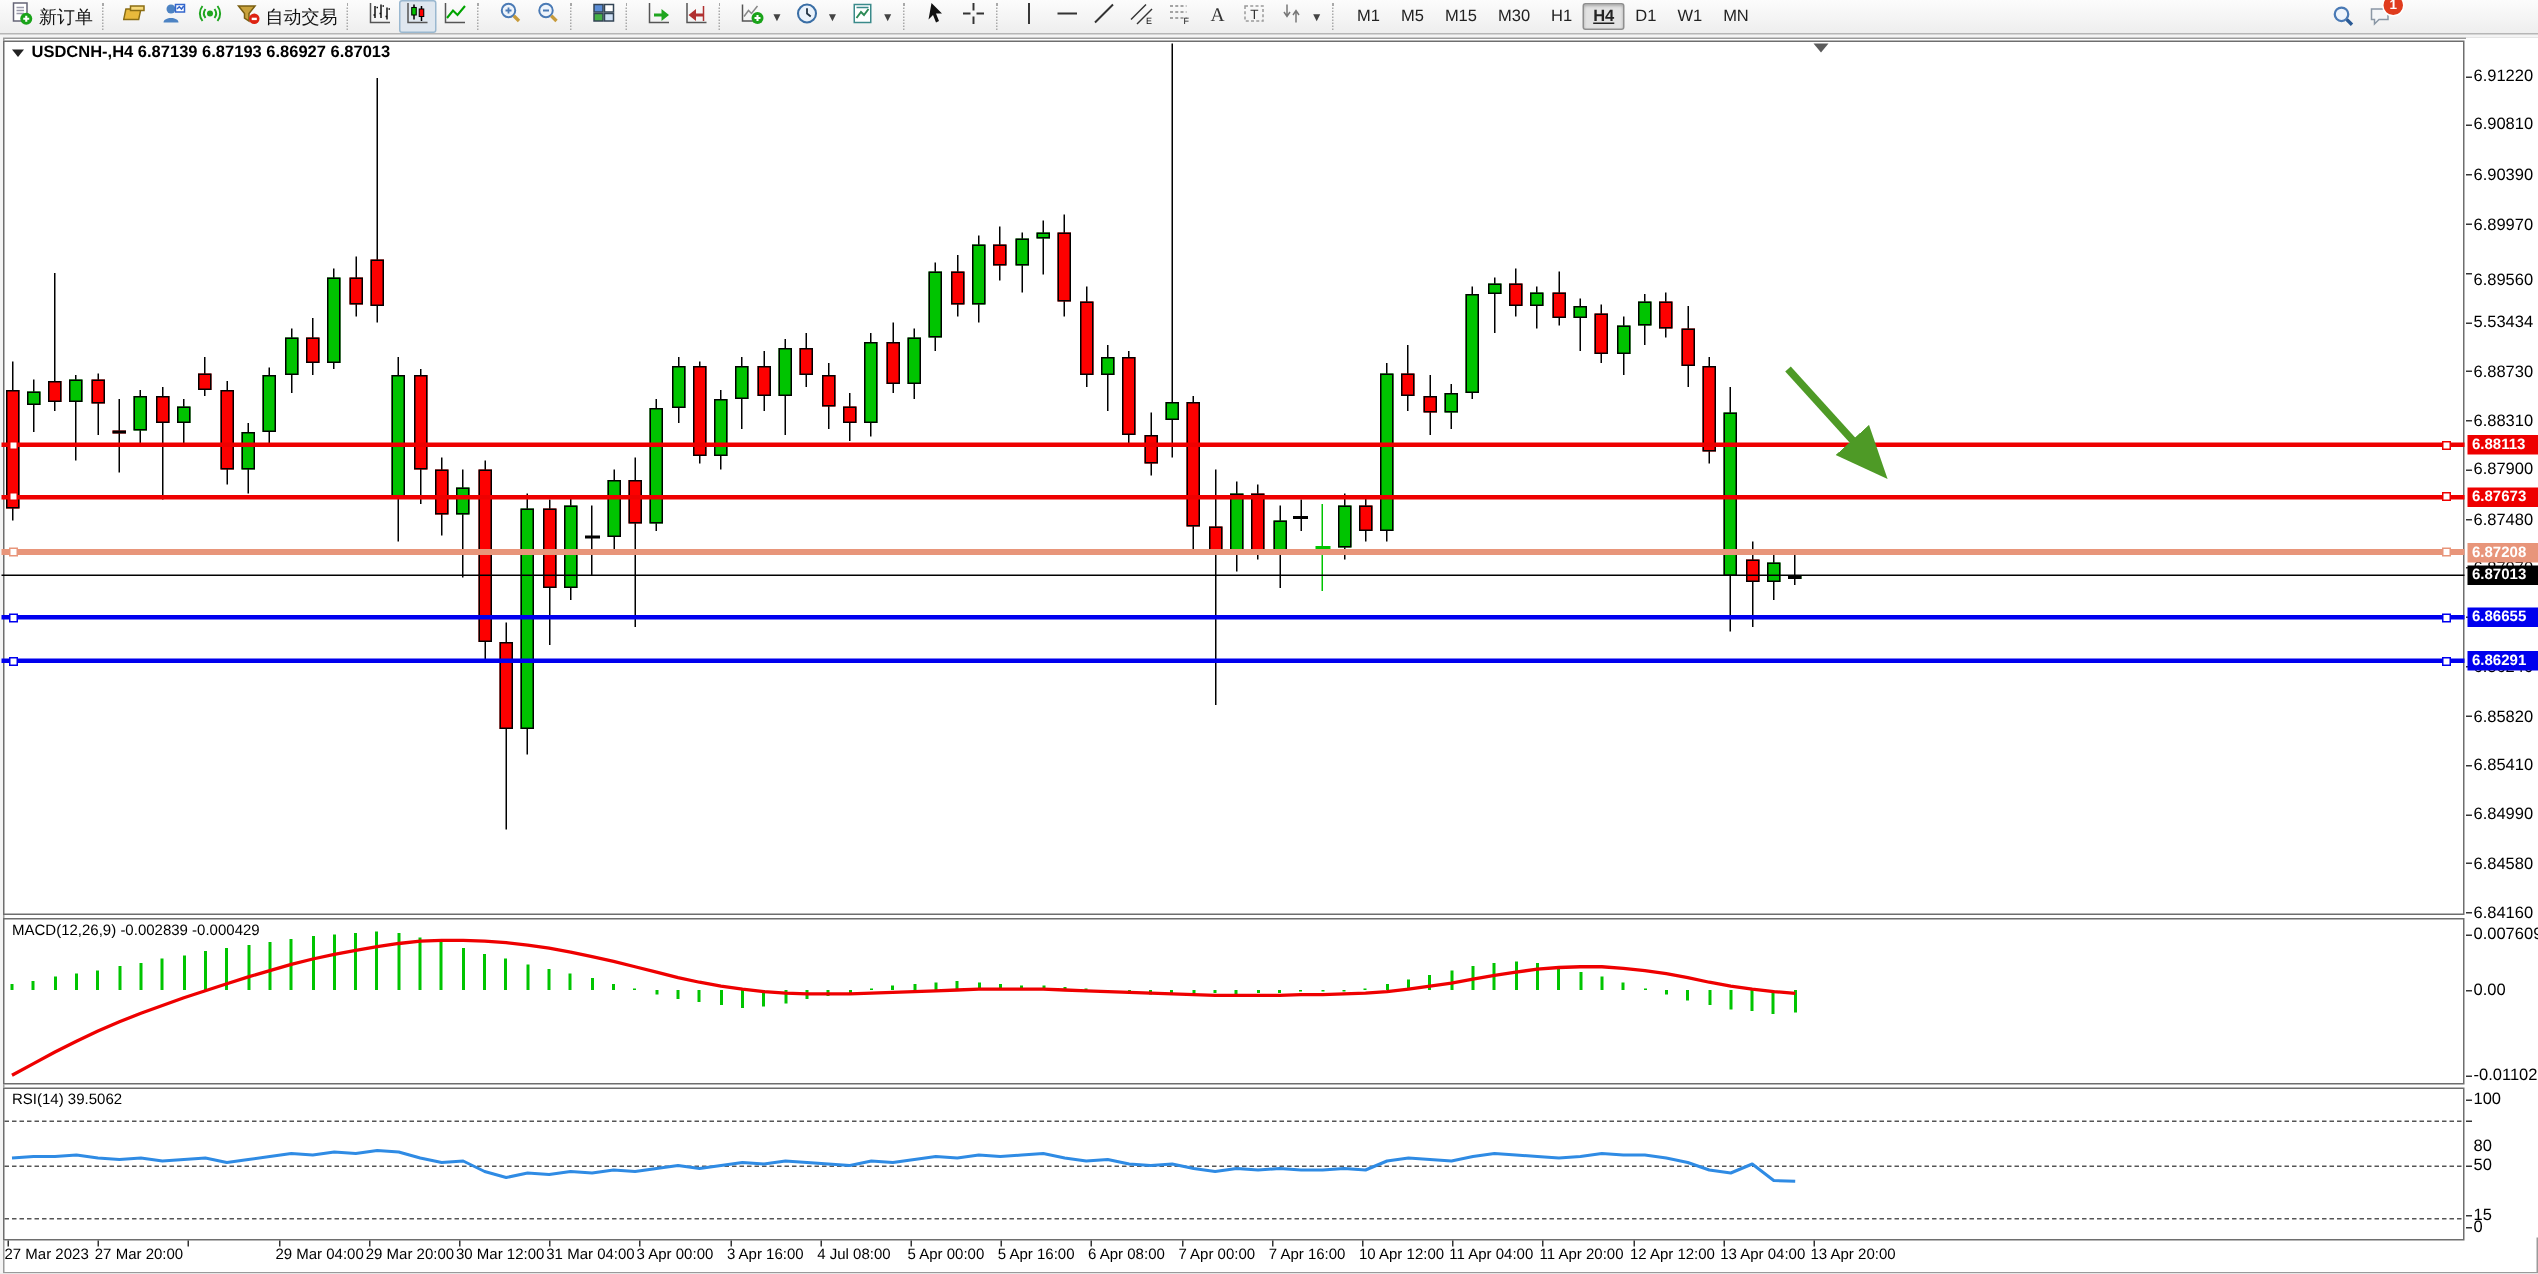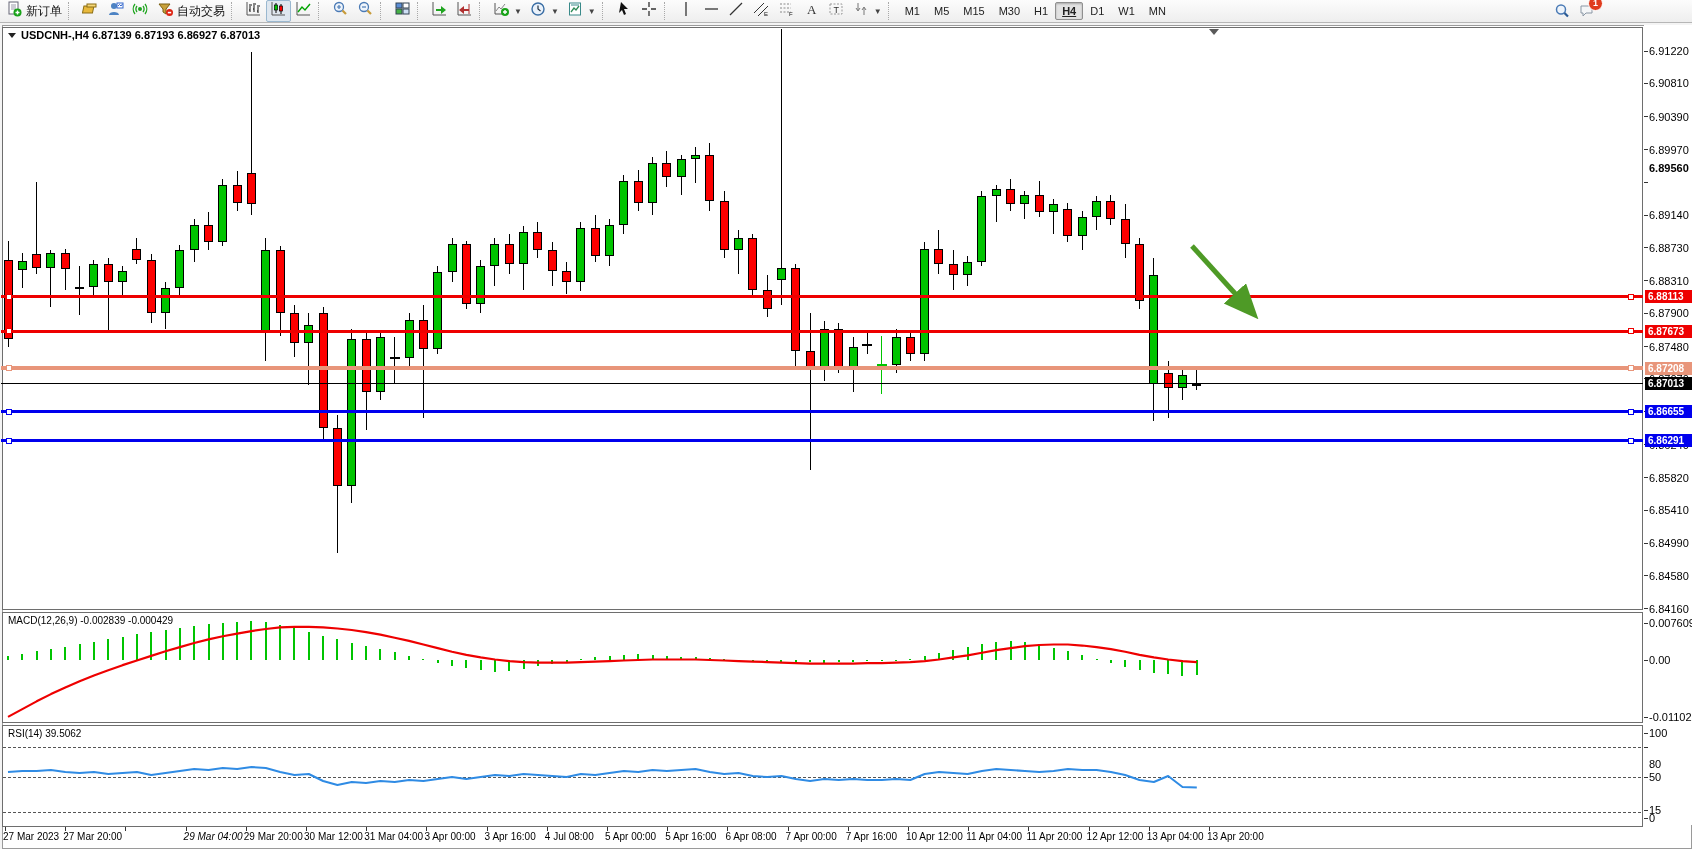--- a/index.html
+++ b/index.html
@@ -298,23 +298,23 @@
 
 <div class="tick-dash" style="top: 50.5px;"></div>
     <div class="tick-label" style="top: 45px;">6.91220</div>
     <div class="tick-dash" style="top: 82.9023px;"></div>
     <div class="tick-label" style="top: 77.4023px;">6.90810</div>
     <div class="tick-dash" style="top: 116.095px;"></div>
     <div class="tick-label" style="top: 110.595px;">6.90390</div>
     <div class="tick-dash" style="top: 149.287px;"></div>
     <div class="tick-label" style="top: 143.787px;">6.89970</div>
     <div class="tick-dash" style="top: 181.69px;"></div>
-    <div class="tick-label" style="top: 162px; font-weight: bold;">6.89560</div>
+    <div class="tick-label" style="top: 181px;">6.89560</div>
     <div class="tick-dash" style="top: 214.882px;"></div>
-    <div class="tick-label" style="top: 209.382px;">6.89140</div>
+    <div class="tick-label" style="top: 209.382px;">5.53434</div>
     <div class="tick-dash" style="top: 247.285px;"></div>
     <div class="tick-label" style="top: 241.785px;">6.88730</div>
     <div class="tick-dash" style="top: 280.477px;"></div>
     <div class="tick-label" style="top: 274.977px;">6.88310</div>
     <div class="tick-dash" style="top: 312.88px;"></div>
     <div class="tick-label" style="top: 307.38px;">6.87900</div>
     <div class="tick-dash" style="top: 346.072px;"></div>
     <div class="tick-label" style="top: 340.572px;">6.87480</div>
     <div class="tick-dash" style="top: 378.474px;"></div>
     <div class="tick-label" style="top: 372.974px;">6.87070</div>
@@ -624,21 +624,21 @@
     <div class="tick-dash" style="top: 809.5px;"></div>
     <div class="tick-label" style="top: 804px;">15</div>
     <div class="tick-dash" style="top: 817.5px;"></div>
     <div class="tick-label" style="top: 812px;">0</div>
     <div class="time-label" style="left: 3px;">27 Mar 2023</div>
     <div class="time-tick" style="left: 5px;"></div>
     <div class="time-label" style="left: 63.2px;">27 Mar 20:00</div>
     <div class="time-tick" style="left: 65.2px;"></div>
     <div class="time-label" style="left: 123.4px; margin-top: 44px;">28 Mar 12:00</div>
     <div class="time-tick" style="left: 125.4px;"></div>
-    <div class="time-label" style="left: 183.6px; font-style: italic;">29 Mar 04:00</div>
+    <div class="time-label" style="left: 183.6px;">29 Mar 04:00</div>
     <div class="time-tick" style="left: 185.6px;"></div>
     <div class="time-label" style="left: 243.8px;">29 Mar 20:00</div>
     <div class="time-tick" style="left: 245.8px;"></div>
     <div class="time-label" style="left: 304px;">30 Mar 12:00</div>
     <div class="time-tick" style="left: 306px;"></div>
     <div class="time-label" style="left: 364.2px;">31 Mar 04:00</div>
     <div class="time-tick" style="left: 366.2px;"></div>
     <div class="time-label" style="left: 424.4px;">3 Apr 00:00</div>
     <div class="time-tick" style="left: 426.4px;"></div>
     <div class="time-label" style="left: 484.6px;">3 Apr 16:00</div>

